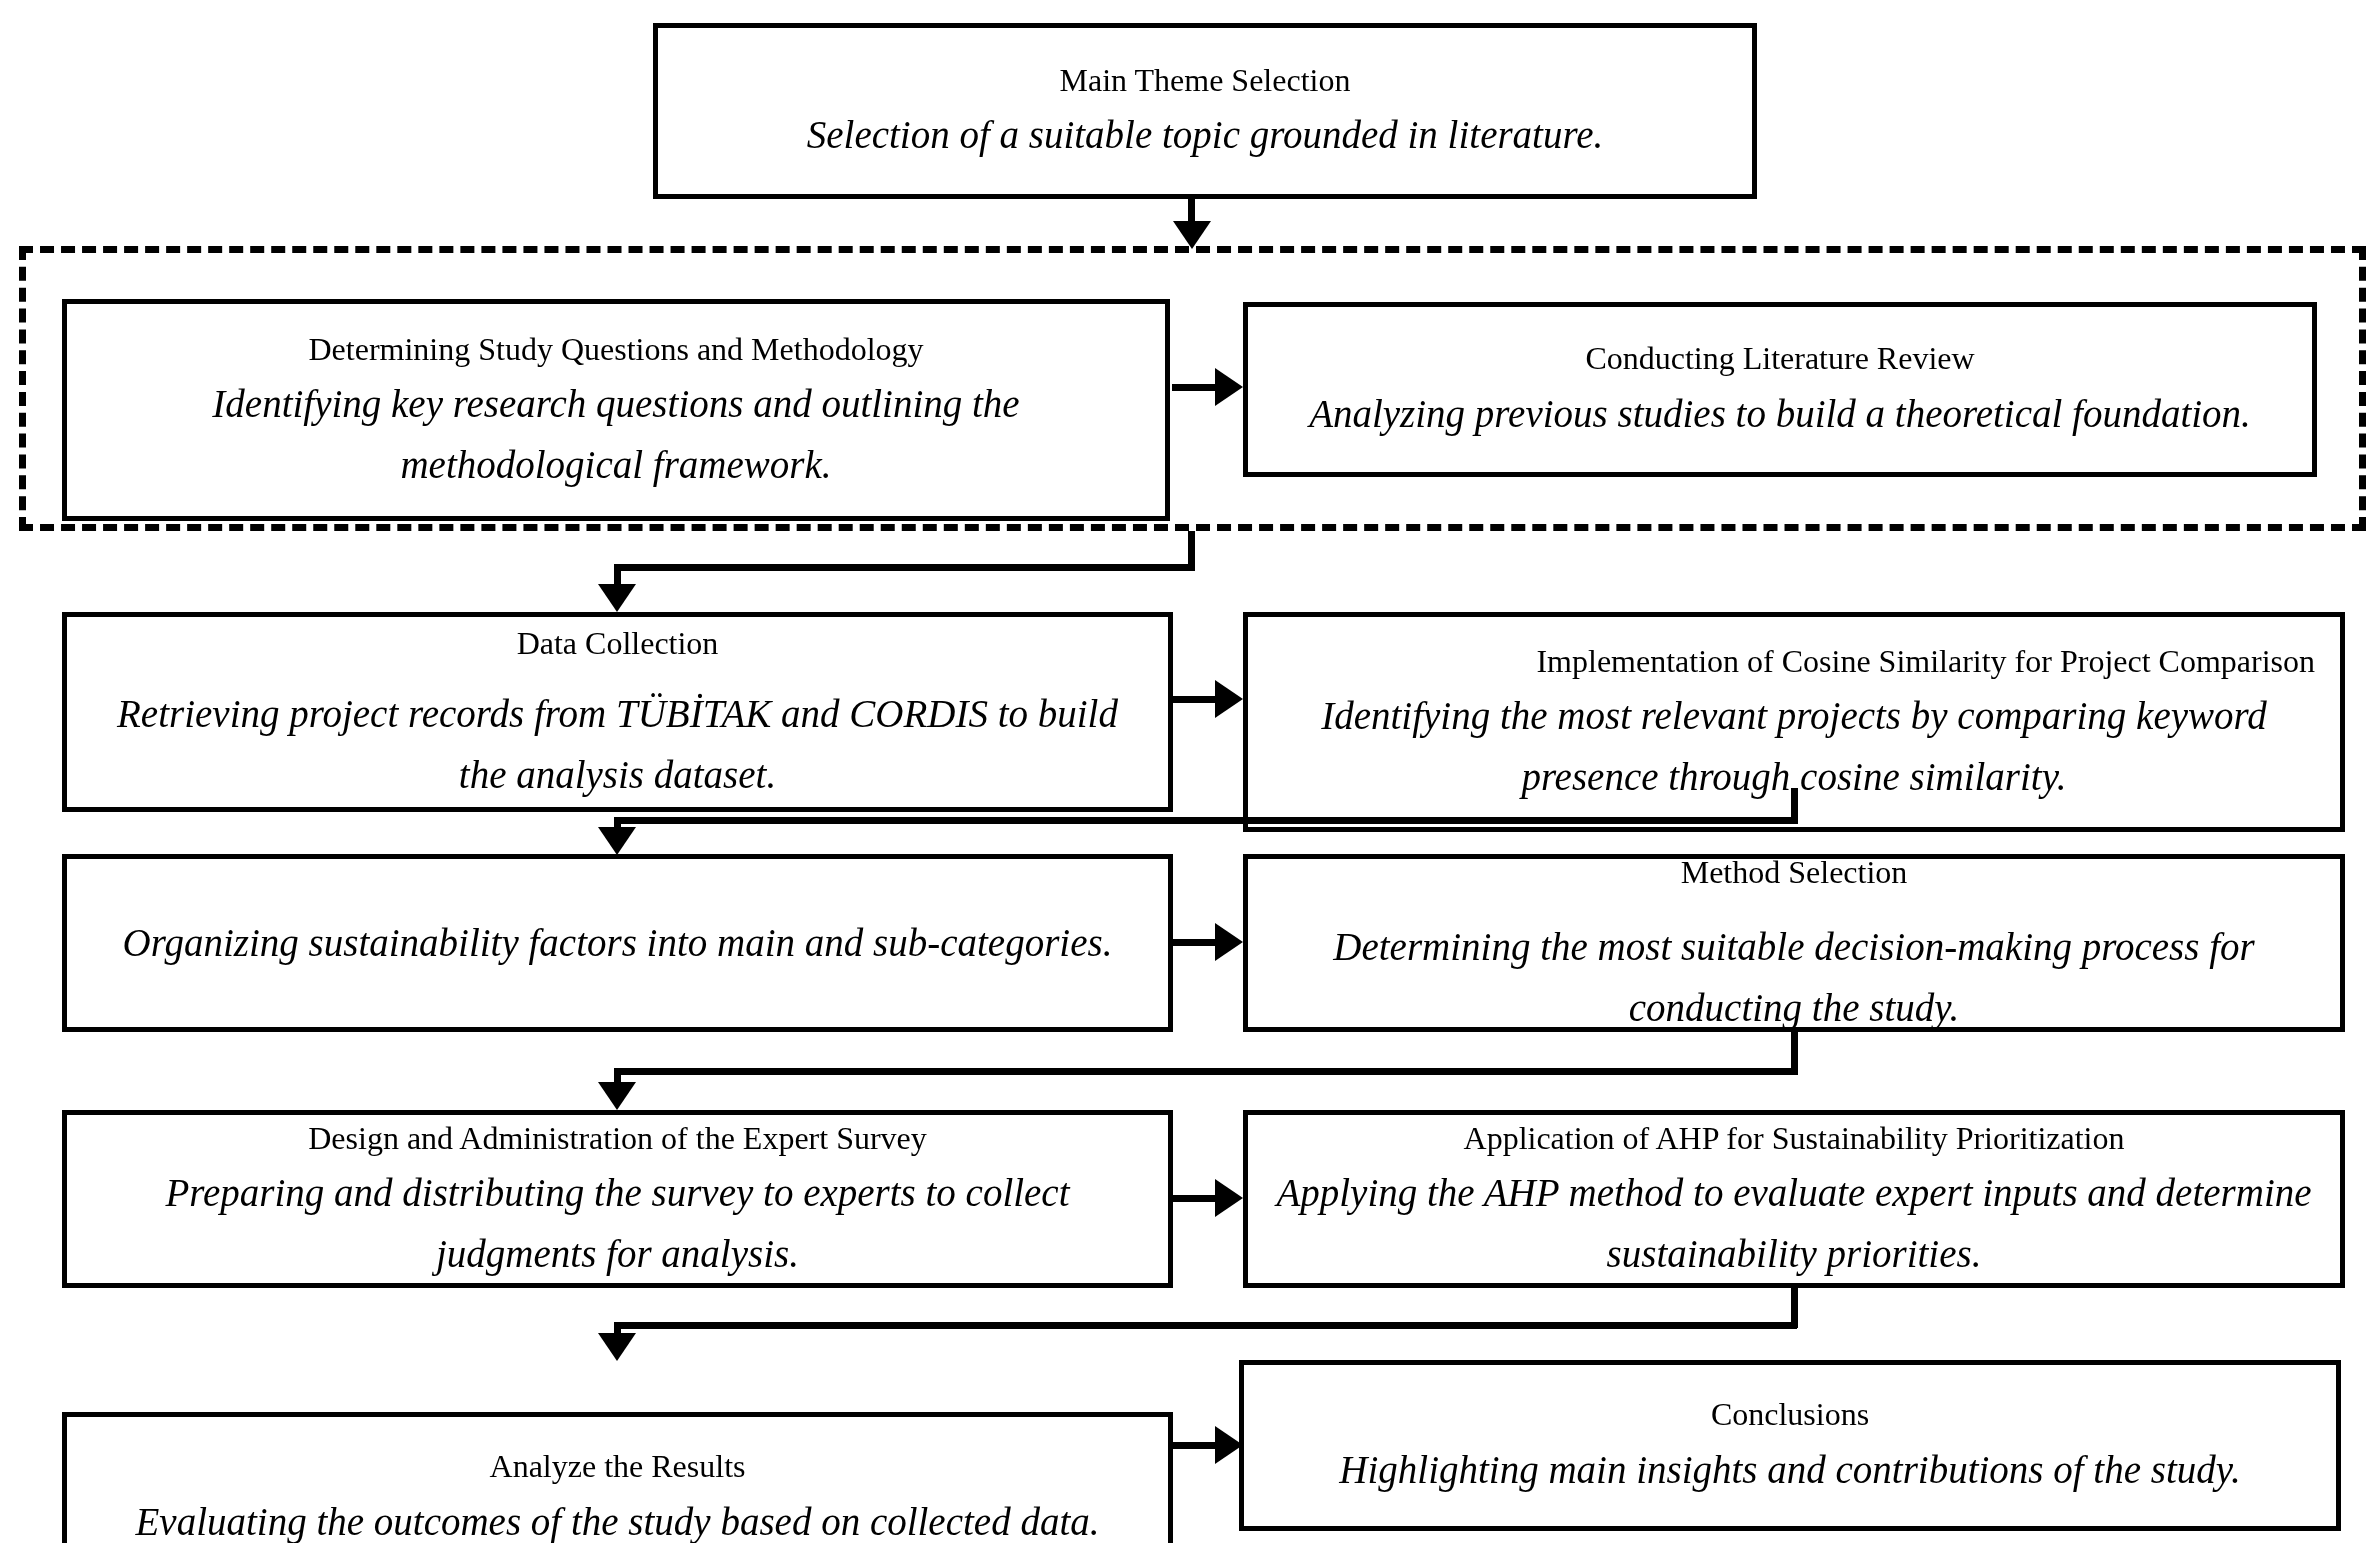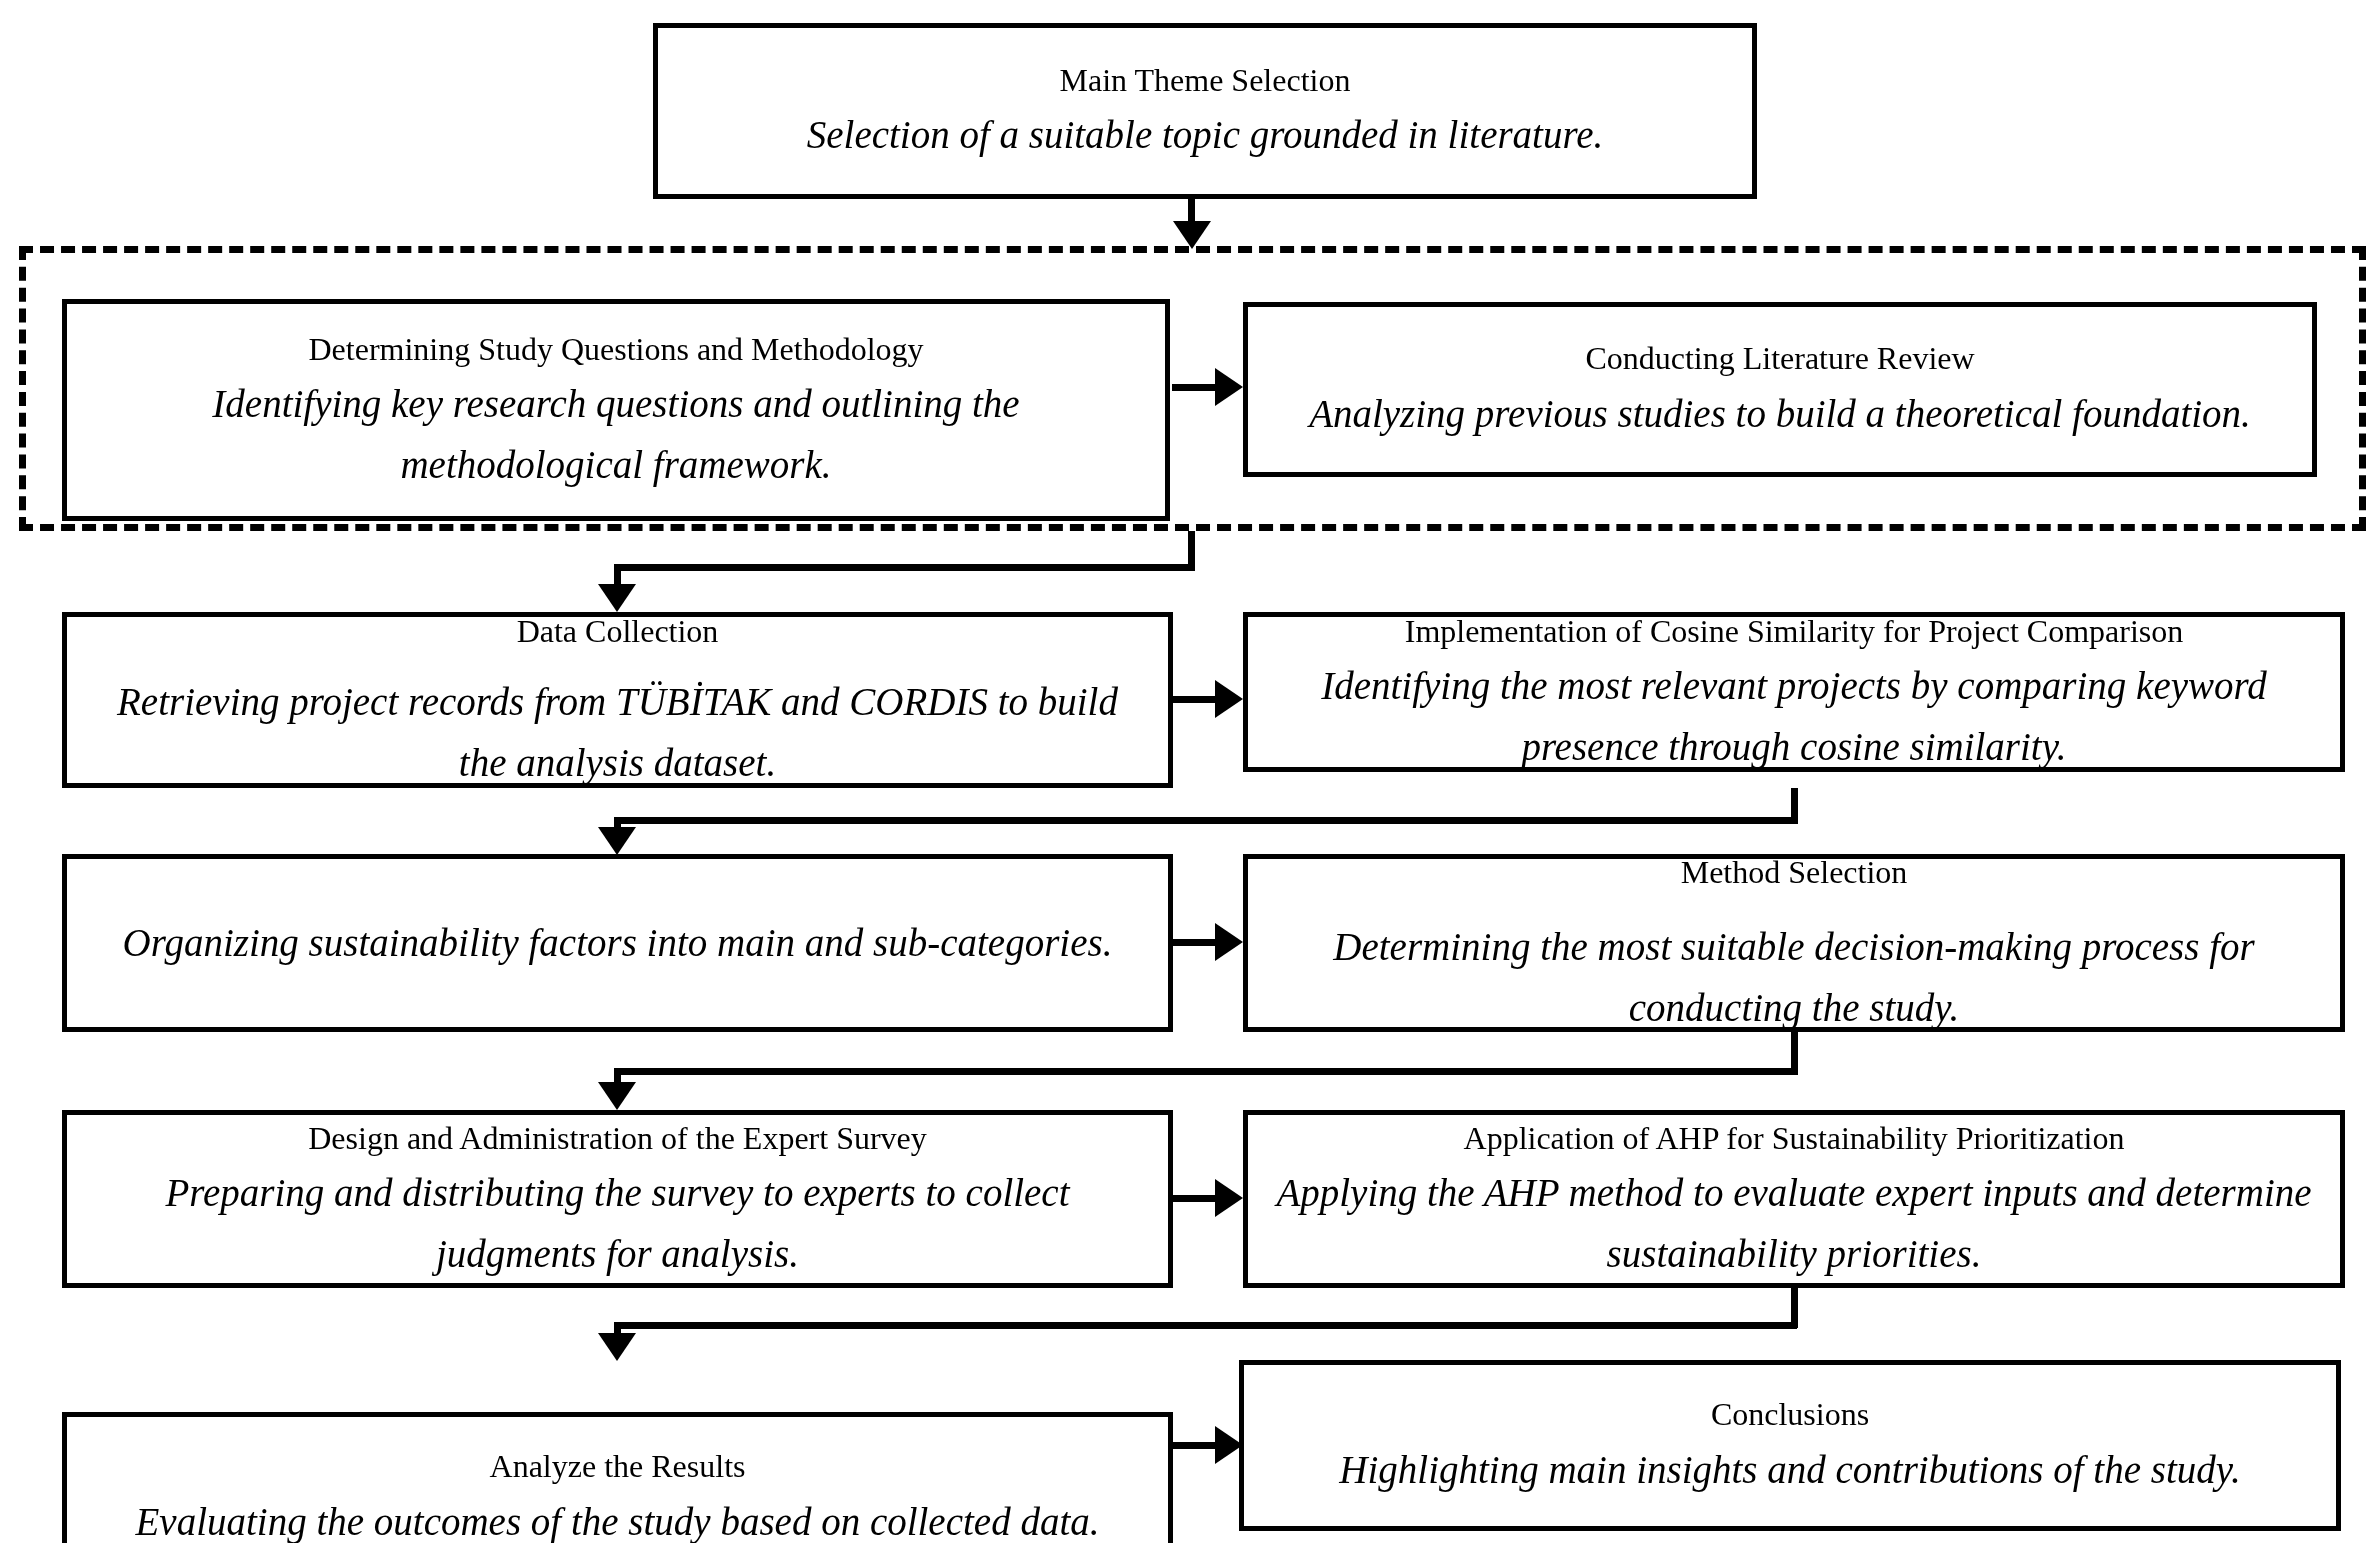--- a/index.html
+++ b/index.html
@@ -64,22 +64,22 @@
     width: 0; height: 0;
     border-top: 19px solid transparent;
     border-bottom: 19px solid transparent;
     border-left: 28px solid #000000;
   }
 
   
   #box-main-theme            { left: 653px; top: 22.6px;   width: 1104px; height: 176px; }
   #box-study-questions       { left: 62px;  top: 299px;  width: 1108px; height: 222px; }
   #box-literature-review     { left: 1243px; top: 302px;  width: 1074px; height: 175px; }
-  #box-data-collection       { left: 62px;  top: 612px; width: 1111px; height: 176px; gap: 16px; }
-  #box-cosine-similarity     { left: 1243px; top: 612px; width: 1102px; height: 160px; }
+  #box-data-collection       { left: 62px;  top: 612px; width: 1111px; height: 200px; gap: 16px; }
+  #box-cosine-similarity     { left: 1243px; top: 612px; width: 1102px; height: 220px; align-items: flex-end; }
   #box-sustainability        { left: 62px;  top: 854px; width: 1111px; height: 178px; }
   #box-method-selection      { left: 1243px; top: 854px; width: 1102px; height: 178px; gap: 20px; }
   #box-expert-survey         { left: 62px;  top: 1110px; width: 1111px; height: 178px; }
   #box-ahp-application       { left: 1243px; top: 1110px; width: 1102px; height: 178px; }
   #box-analyze-results       { left: 62px;  top: 1412px; width: 1111px; height: 171px; }
   #box-conclusions           { left: 1239px; top: 1360px; width: 1102px; height: 171px; }
 </style>
 </head>
 <body>
 

